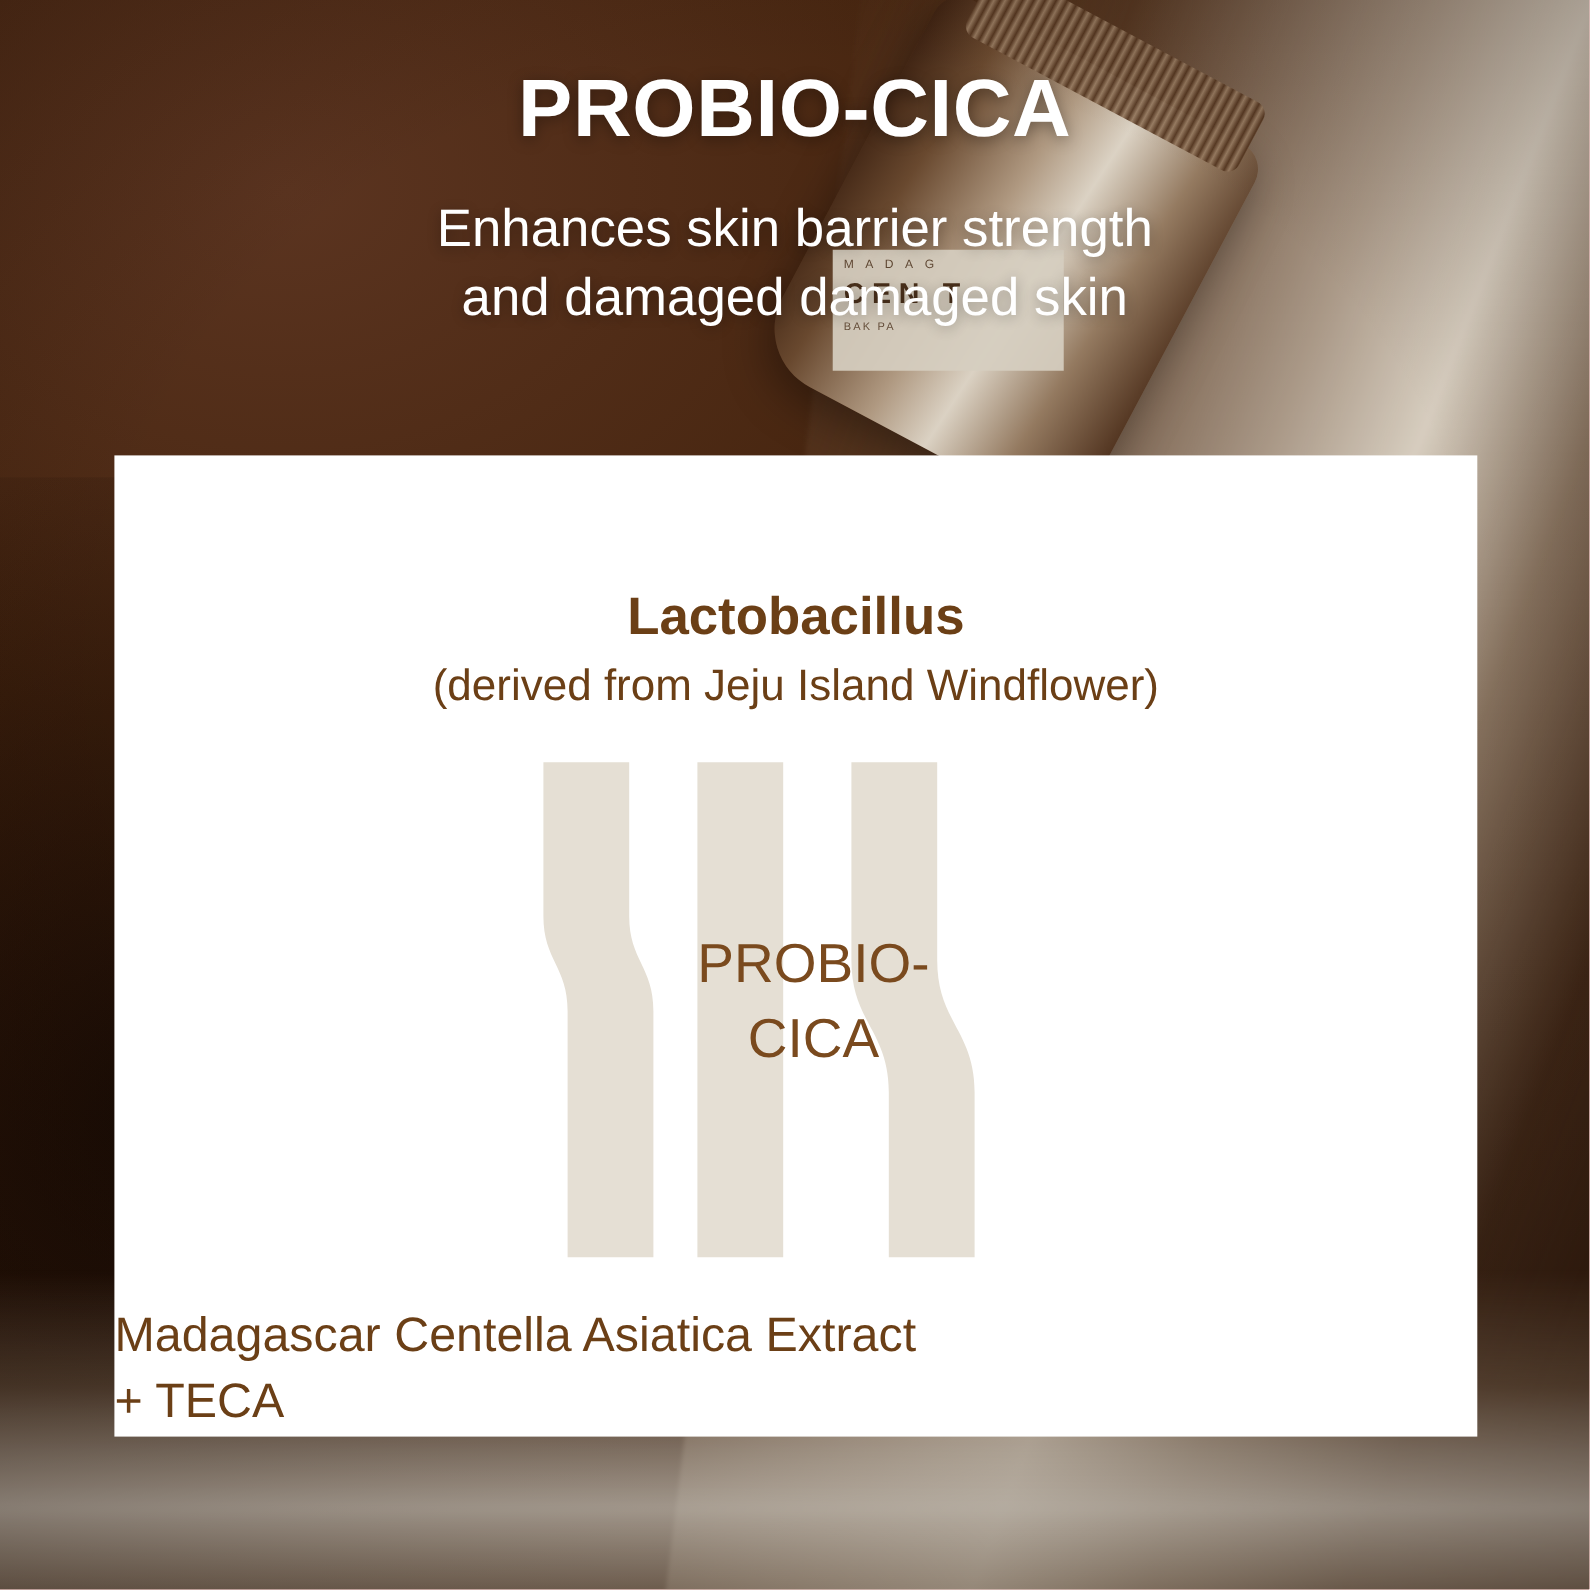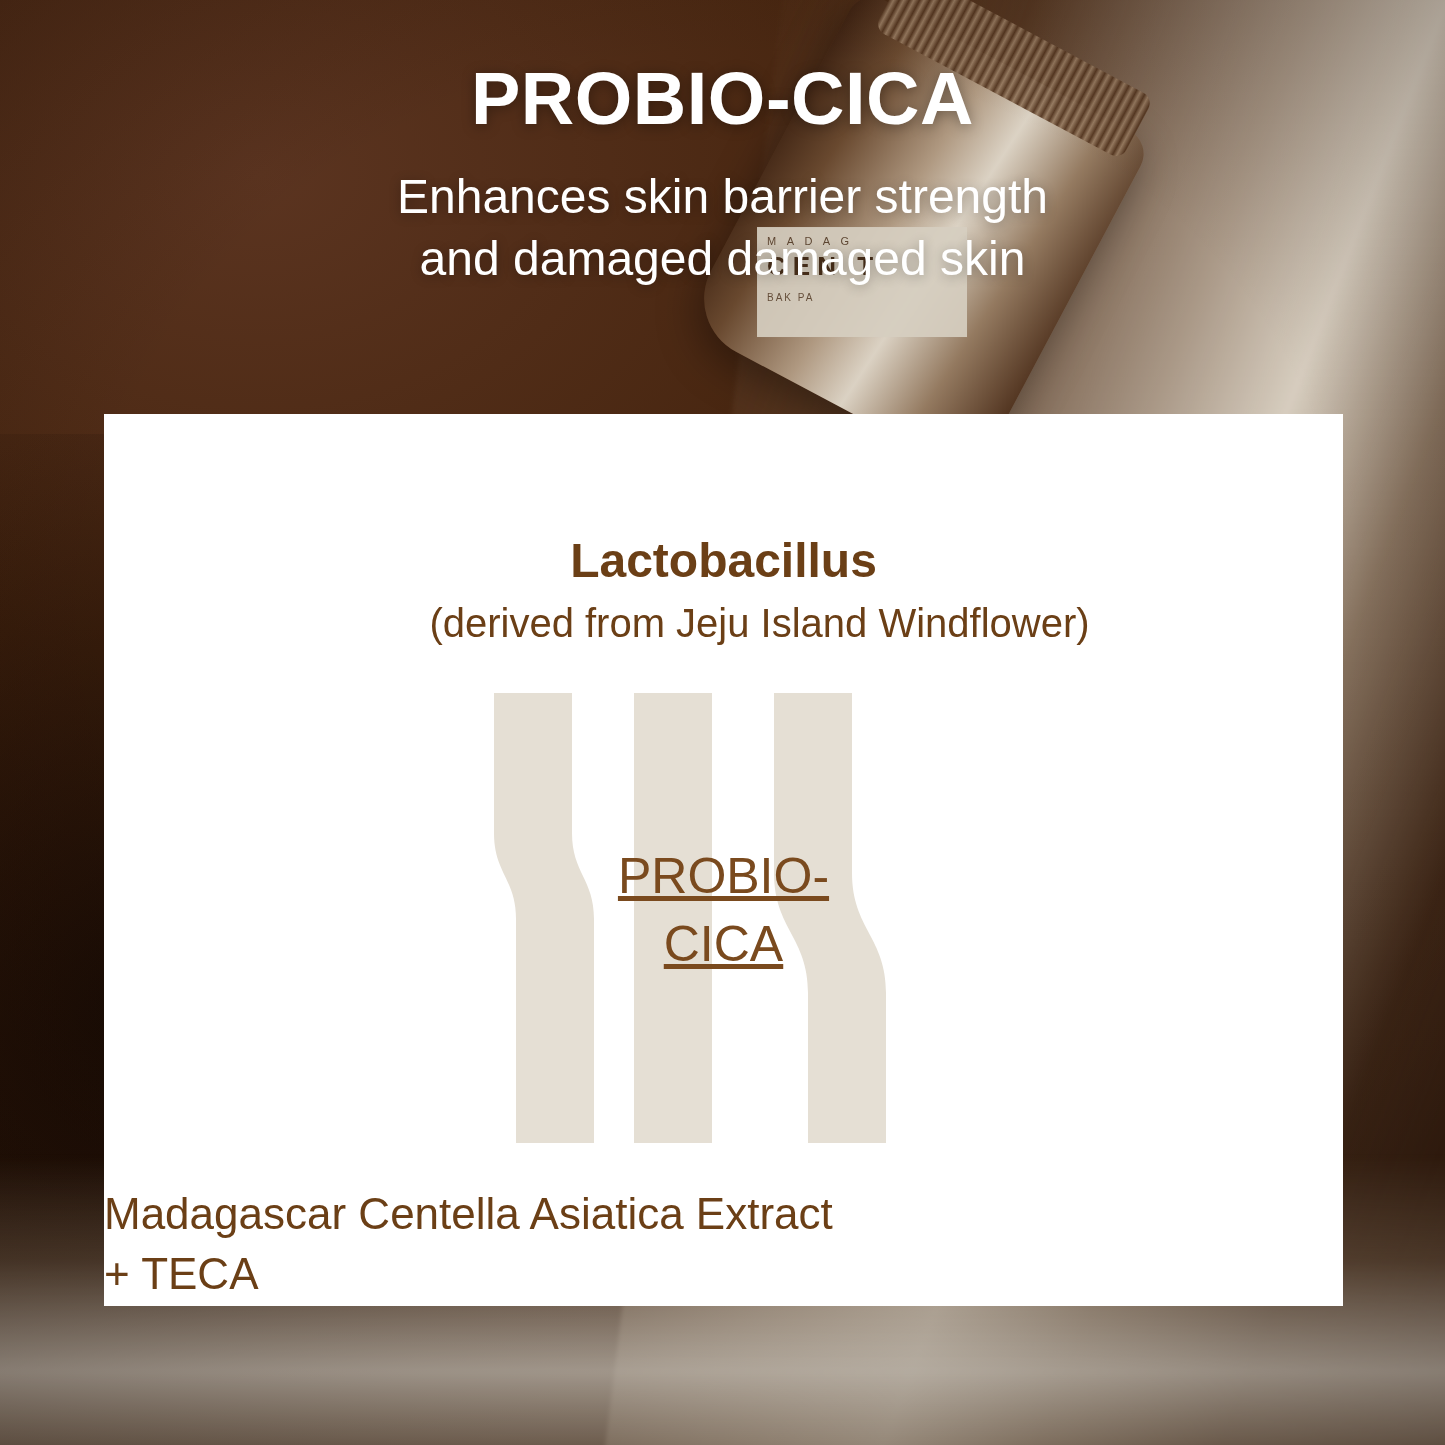--- a/index.html
+++ b/index.html
@@ -159,21 +159,21 @@
     letter-spacing: 0.5px;
     line-height: 1.05;
     margin: 0;
     text-shadow: 0 2px 14px rgba(0,0,0,0.35);
   }
   .subhead {
     color: #ffffff;
     font-size: 48px;
     font-weight: 400;
     line-height: 1.3;
-    margin: 28px 0 0 0;
+    margin: 40px 0 0 0;
     text-shadow: 0 2px 12px rgba(0,0,0,0.3);
   }
 
   
   .card {
     position: absolute;
     left: 104px;
     top: 414px;
     width: 1239px;
     height: 892px;
@@ -199,45 +199,43 @@
   }
   .ingredient-source {
     position: absolute;
     top: 146px;
     width: 100%;
     text-align: center;
     font-size: 40px;
     font-weight: 400;
     color: #6b3f16;
     margin: 0;
-    padding-left: 36px;
   }
 
   
   .graphic {
     position: absolute;
     left: 50%;
     top: 228px;
     width: 480px;
     height: 470px;
     transform: translateX(-50%);
   }
   .graphic svg { display: block; }
 
   .graphic-label {
     position: absolute;
-    left: 0;
+    left: 16px;
     top: 160px;
     width: 100%;
     text-align: center;
     font-size: 50px;
     line-height: 1.35;
     color: #7a4a1e;
     font-weight: 400;
-    text-decoration: underline;
   }
 
   .footer-text {
     position: absolute;
     left: 0;
     bottom: 44px;
     width: 100%;
     text-align: left;
     font-size: 44px;
     line-height: 1.35;

